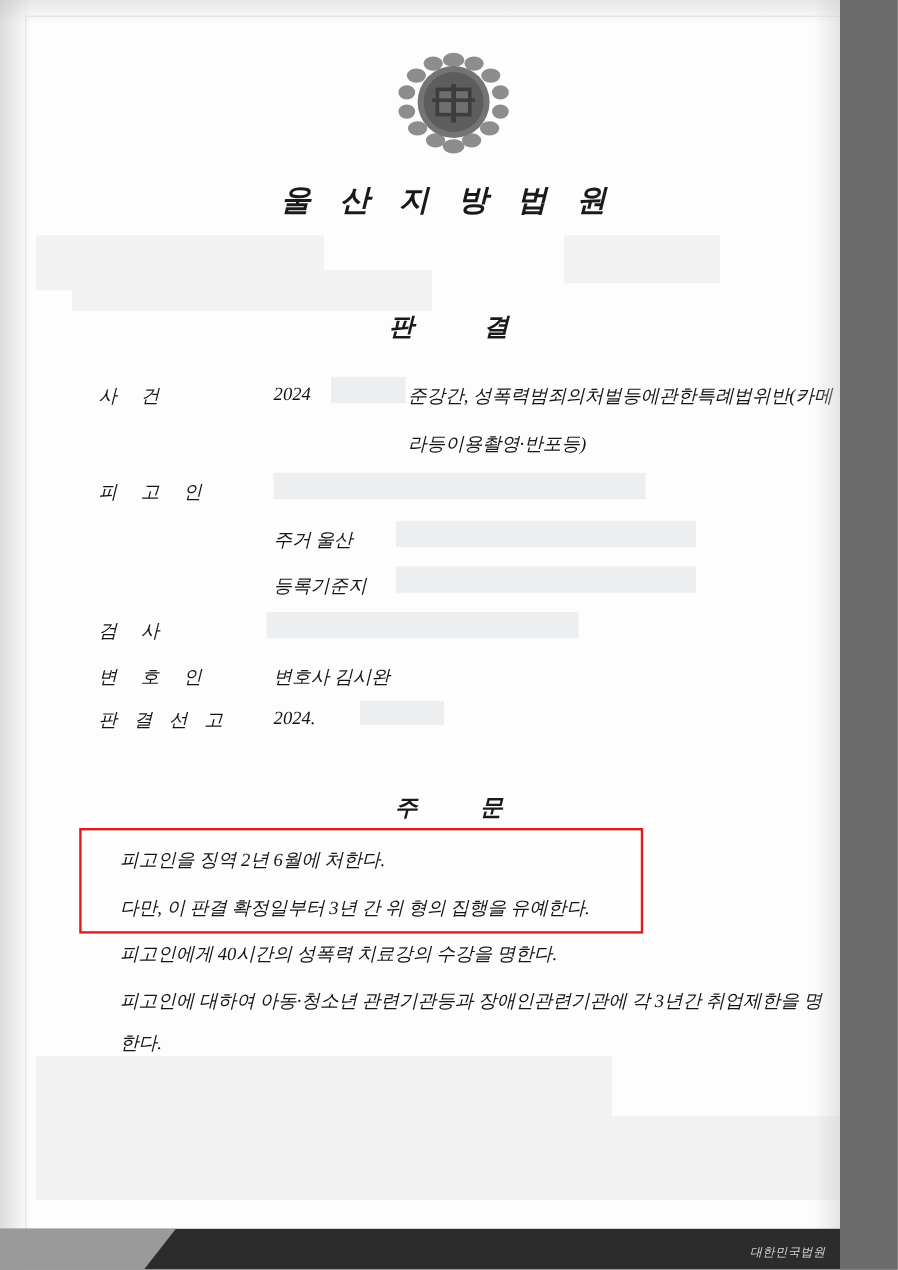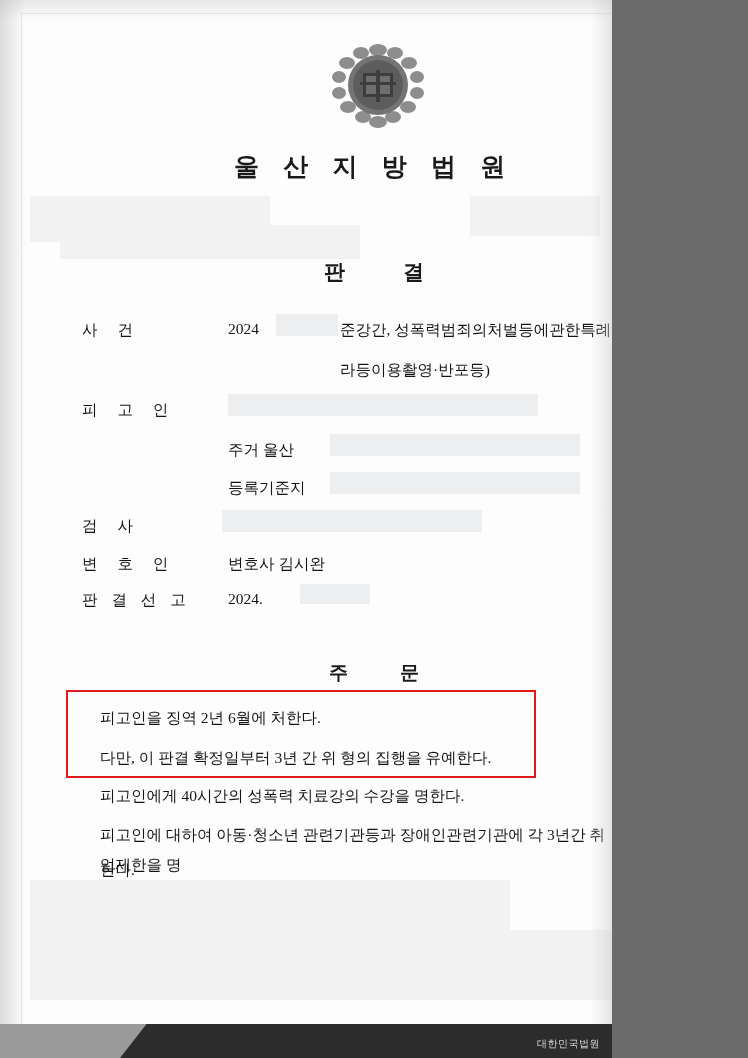--- a/index.html
+++ b/index.html
@@ -8,24 +8,25 @@
     background: #6b6b6b;
   }
   body {
     width: 748px;
     height: 1058px;
     overflow: hidden;
     font-family: "Liberation Serif", "DejaVu Serif", serif;
   }
   .page {
     position: relative;
-    width: 612px;
+    width: 700px;
     height: 1058px;
     background: #ffffff;
     overflow: hidden;
+    font-style: italic;
   }
   
   .page:before {
     content: "";
     position: absolute;
     left: 0; top: 0; right: 0; bottom: 0;
     background:
       linear-gradient(90deg, rgba(190,190,190,0.55) 0px, rgba(255,255,255,0) 26px),
       linear-gradient(270deg, rgba(205,205,205,0.5) 0px, rgba(255,255,255,0) 22px),
       linear-gradient(180deg, rgba(200,200,200,0.45) 0px, rgba(255,255,255,0) 20px);

